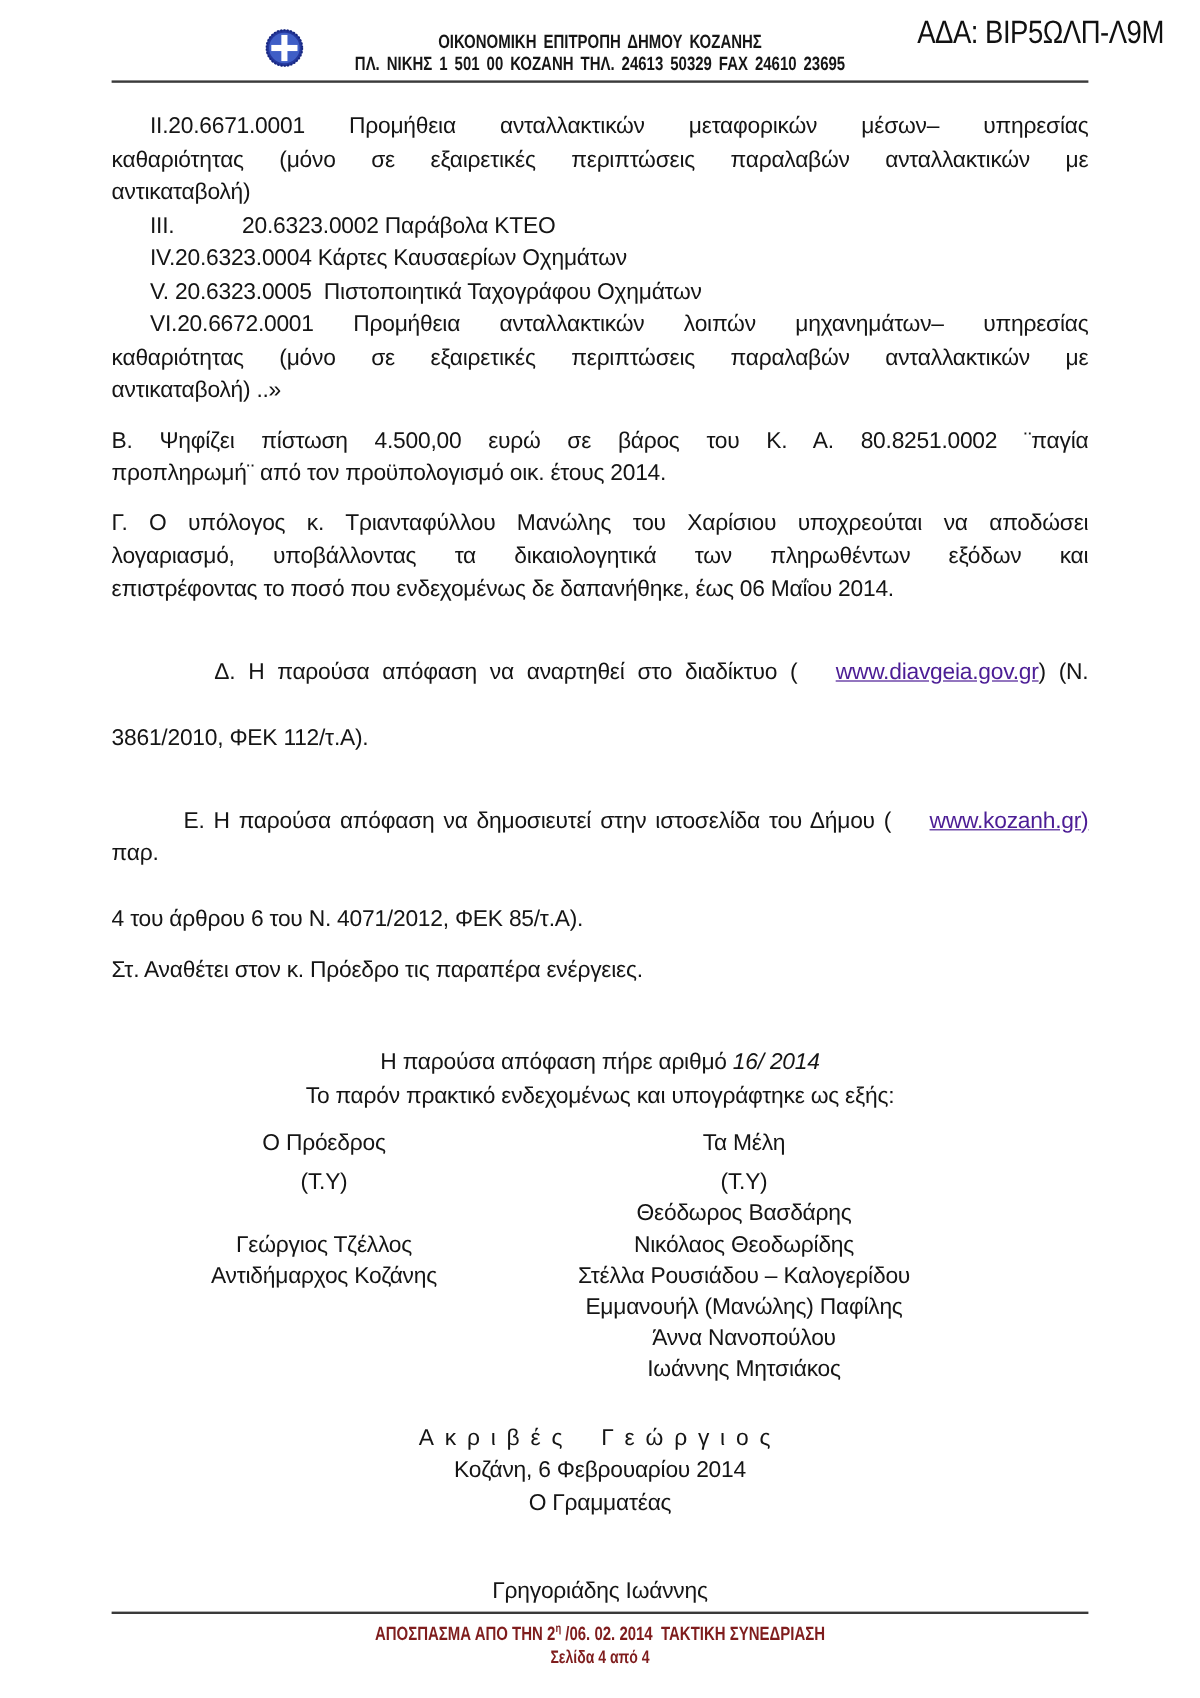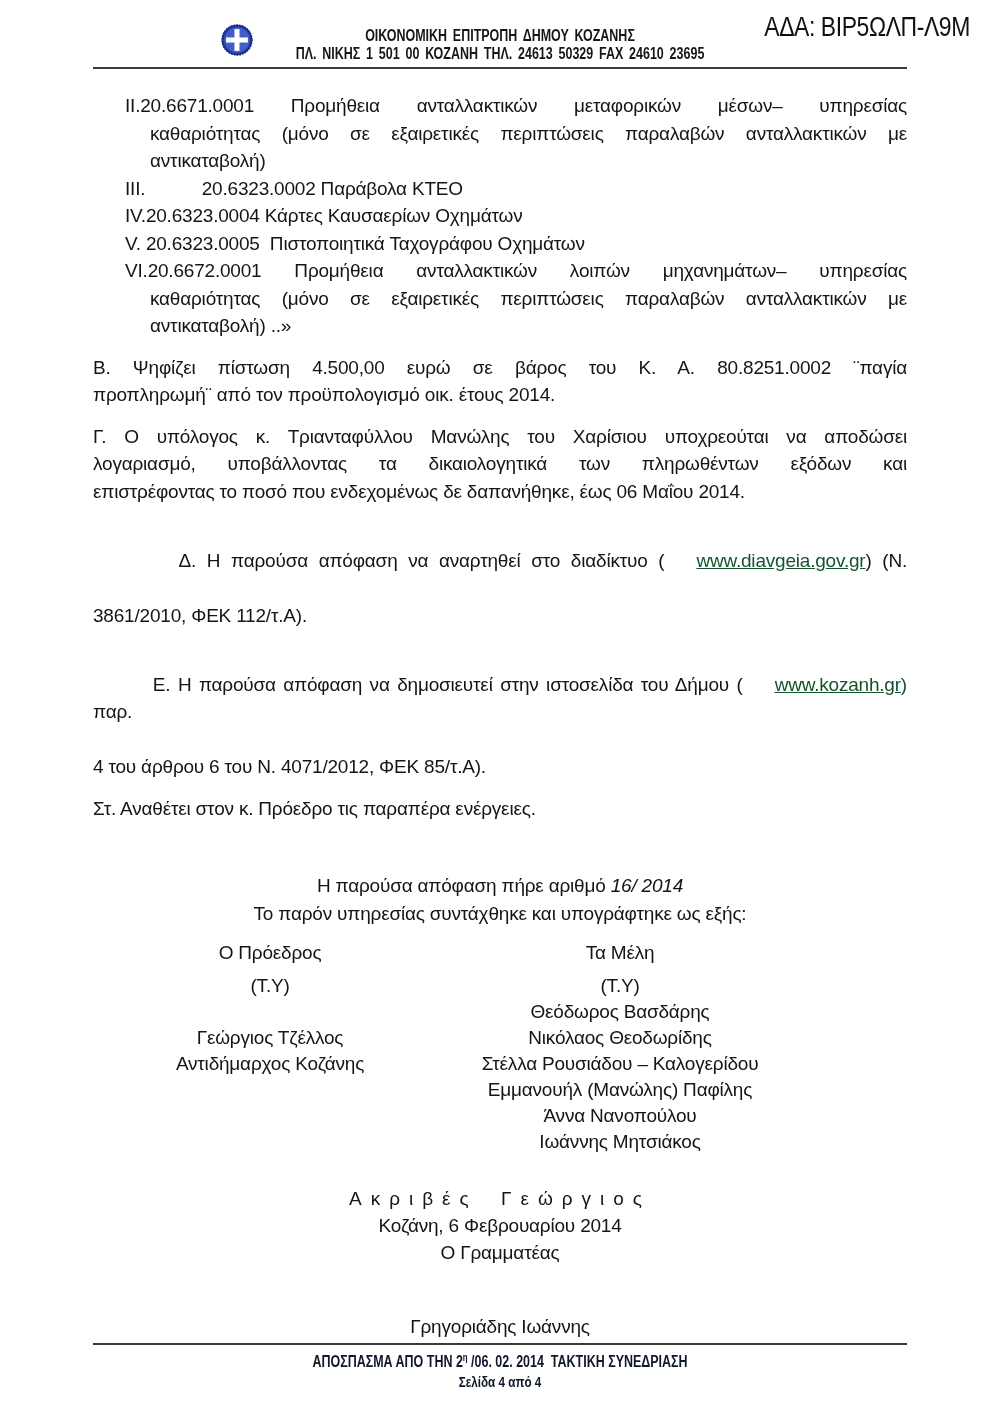--- a/index.html
+++ b/index.html
@@ -32,40 +32,40 @@
   }
   .rule-top { position:absolute; top:67px; left:93px; width:814px; border-top:2px solid #3a3a3a; }
   
   .content {
     position:absolute; top:92px; left:93px; width:814px;
     font-size:19px; line-height:27.5px; letter-spacing:-0.2px;
   }
   .bline { min-height:27.5px; white-space:pre-wrap; }
   .just  { text-align:justify; text-align-last:justify; }
   .l1    { margin-left:32px; }
-  .cont  { margin-left:57px; }
+  .cont  { }
   .para  { margin-top:14px; }
-  a.doclink { color:#14532d; text-decoration:underline;margin-left:32px; }
+  a.doclink { color:#4c1d95; text-decoration:underline;margin-left:32px; }
   
   .decision { margin-top:50px; text-align:center; line-height:28px; }
   .dec-num { font-style:italic; }
   .sig-row { display:flex; margin-top:12px; }
   .sig-col-left  { width:354px; text-align:center; line-height:26px; }
   .sig-col-right { width:440px; margin-left:-47px; text-align:center; line-height:26px; }
   .ty { margin-top:7px; }
   .pres-name { margin-top:26px; }
   .members { margin-top:0; }
   .closing { margin-top:30px; text-align:center; line-height:27px; }
   .exact-copy { letter-spacing:9px; word-spacing:9px; }
   .secretary-name { margin-top:47px; text-align:center; }
   
   .rule-bottom { position:absolute; top:1343px; left:93px; width:814px; border-top:2px solid #3a3a3a; }
   .footer-text {
     position:absolute; top:1347px; left:0; width:1000px;
-    text-align:center; color:#0f172a;
+    text-align:center; color:#7f1d1d;
   }
   .footer-line {
     font-size:16px; line-height:21px; font-weight:bold;
     transform:scaleX(0.78); transform-origin:center;
     white-space:pre; 
   }
   .footer-line sup { font-size:10px; }
   .footer-page { font-size:15px; line-height:20px; font-weight:bold;
     transform:scaleX(0.78); transform-origin:center; }
 </style>
@@ -139,21 +139,21 @@
       </div>
       <div class="bline">4 του άρθρου 6 του Ν. 4071/2012, ΦΕΚ 85/τ.Α).</div>
     </div>
 
     <div class="para">
       <div class="bline">Στ. Αναθέτει στον κ. Πρόεδρο τις παραπέρα ενέργειες.</div>
     </div>
 
     <div class="decision">
       <div><span>Η παρούσα απόφαση πήρε αριθμό </span><span class="dec-num">16/ 2014</span></div>
-      <div>Το παρόν υπηρεσίας συντάχθηκε και υπογράφτηκε ως εξής:</div>
+      <div>Το παρόν πρακτικό ενδεχομένως και υπογράφτηκε ως εξής:</div>
     </div>
 
     <div class="sig-row">
       <div class="sig-col-left">
         <div>Ο Πρόεδρος</div>
         <div class="ty">(Τ.Υ)</div>
         <div class="pres-name">Γεώργιος Τζέλλος</div>
         <div>Αντιδήμαρχος Κοζάνης</div>
       </div>
       <div class="sig-col-right">

